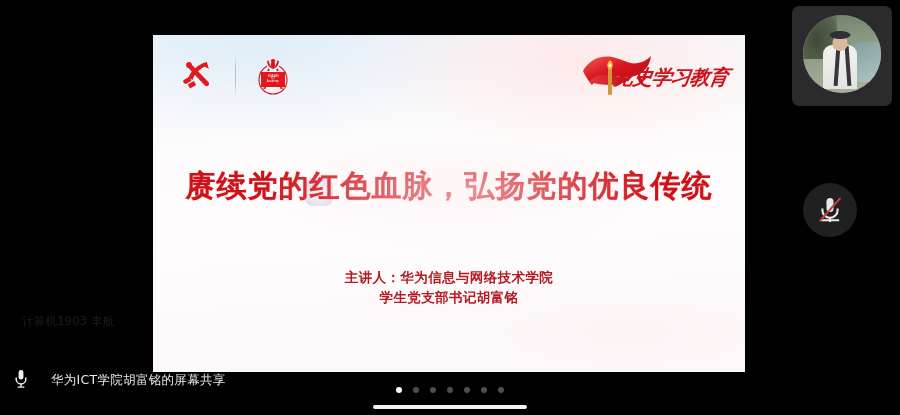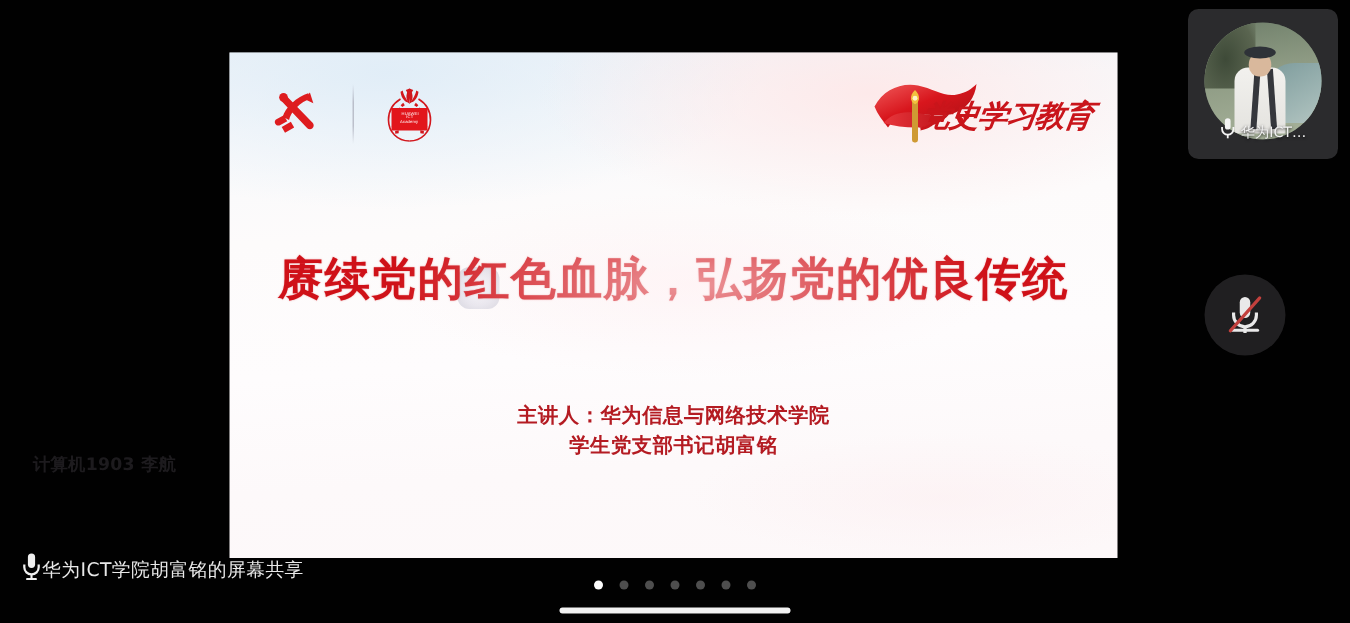--- a/index.html
+++ b/index.html
@@ -147,23 +147,22 @@
     font-size: 13.5px;
     line-height: 1.5;
     color: #b41b22;
     letter-spacing: .4px;
   }
 
   
   .chat-overlay {
     position: absolute;
     left: 22px;
-    bottom: 88px;
+    bottom: 76px;
     width: 170px;
-    font-weight: bold;
   }
   .chat-line {
     font-family: "DejaVu Sans", sans-serif;
     font-size: 11.5px;
     white-space: nowrap;
     margin-bottom: 10px;
     letter-spacing: .2px;
   }
   .chat-line.l1 { color: rgba(170,160,175,.17); }
   .chat-line.l2 { color: rgba(198,190,196,.50); }
@@ -233,21 +232,21 @@
     justify-content: center;
   }
 
   
   #bottom-bar {
     position: absolute;
     left: 14px;
     bottom: 23px;
     display: flex;
     align-items: center;
-    gap: 0;
+    gap: 23px;
   }
   #bottom-bar .share-label {
     font-family: "DejaVu Sans", sans-serif;
     font-size: 12.5px;
     color: #e8e8e8;
     white-space: nowrap;
     letter-spacing: .3px;
   }
 
   
@@ -376,30 +375,20 @@
     <div class="tile-avatar">
       <span class="av-sky"></span>
       <span class="av-tree"></span>
       <span class="av-water"></span>
       <span class="av-shirt"></span>
       <span class="av-strapL"></span>
       <span class="av-strapR"></span>
       <span class="av-head"></span>
       <span class="av-hat"></span>
     </div>
-    <div class="tile-footer">
-      <span>
-        <svg width="11" height="15" viewBox="0 0 11 15" aria-hidden="true">
-          <rect x="3.6" y="0.8" width="3.8" height="7.6" rx="1.9" fill="#f4f4f4"></rect>
-          <path d="M1.7 6.6v1.4a3.8 3.8 0 0 0 7.6 0V6.6" stroke="#f4f4f4" stroke-width="1.2" fill="none"></path>
-          <rect x="4.9" y="11.6" width="1.2" height="2.6" fill="#f4f4f4"></rect>
-        </svg>
-      </span>
-      <span class="tile-name">华为ICT…</span>
-    </div>
   </div>
 
   <button id="mute-button" aria-label="mute">
     <svg width="26" height="30" viewBox="0 0 26 30" aria-hidden="true">
       <rect x="9.5" y="3" width="7" height="14" rx="3.5" fill="#e9e9e9"></rect>
       <path d="M5.4 13.4v1.8a7.6 7.6 0 0 0 15.2 0v-1.8" stroke="#e9e9e9" stroke-width="2.1" fill="none"></path>
       <rect x="11.9" y="22.4" width="2.2" height="4.6" fill="#e9e9e9"></rect>
       <rect x="3.6" y="24.2" width="18.8" height="2.0" rx="1" fill="#e9e9e9"></rect>
       <line x1="3.2" y1="25.6" x2="22.8" y2="3.6" stroke="#c2403d" stroke-width="2.1" stroke-linecap="round"></line>
     </svg>

